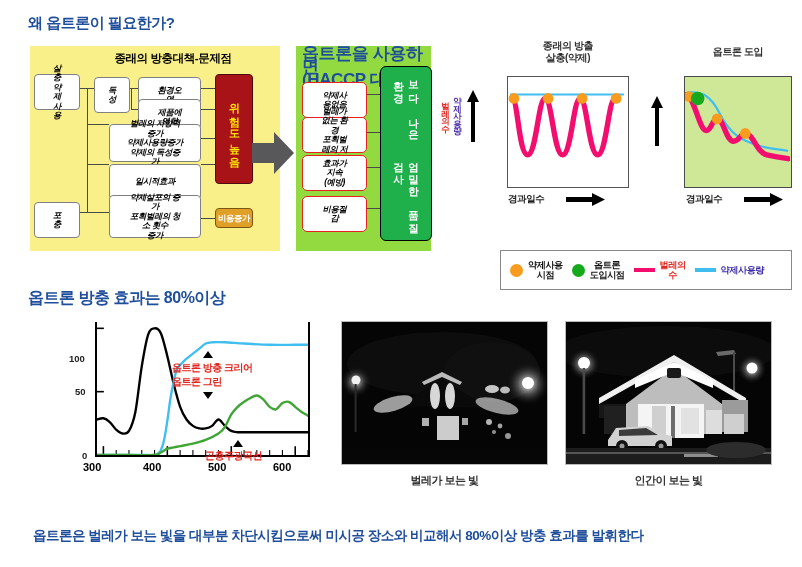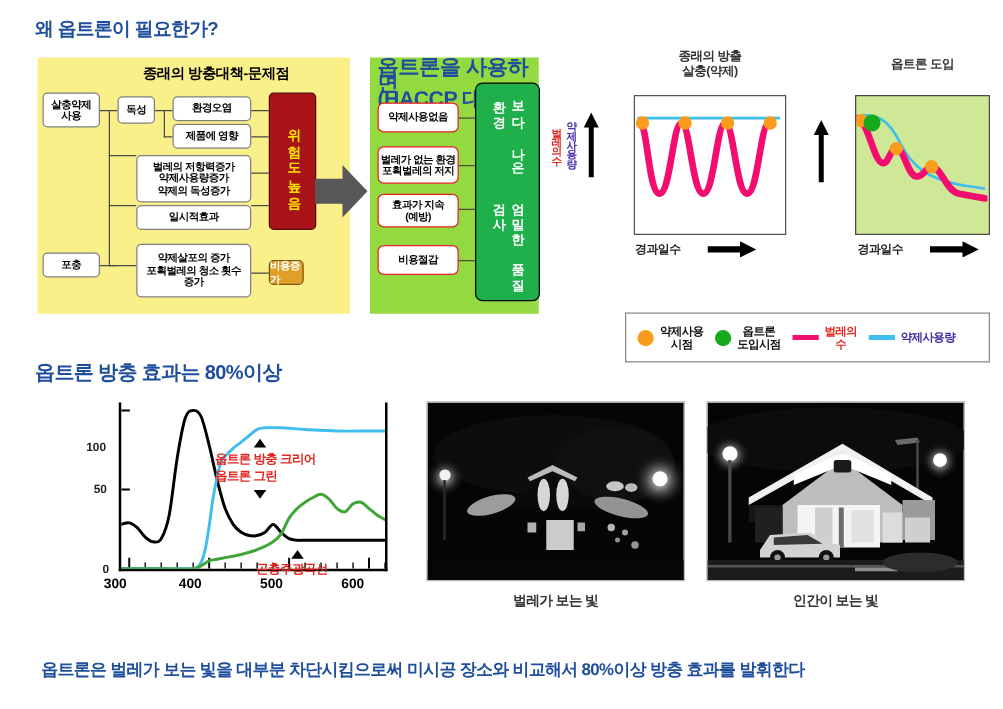--- a/index.html
+++ b/index.html
@@ -45,21 +45,21 @@
     position:absolute; left:302px; top:9px; width:135px;
     font-size:17px; font-weight:bold; color:#1F4E9C;
     letter-spacing:-0.4px; line-height:13px;
   }
 
   
   .node {
     position:absolute; background:#fff; border:1.6px solid #808080;
     border-radius:4px; display:flex; align-items:center; justify-content:center;
     text-align:center; font-size:8.4px; font-weight:bold; color:#000;
-    line-height:9.5px; letter-spacing:-0.4px; padding:1px;
+    line-height:9.5px; letter-spacing:-0.4px; padding:17px;font-style:italic;
   }
   .node.red-out { border:1.7px solid #E8201F; border-radius:5px; }
 
   .node-red {
     position:absolute; background:#A81318; border:1.6px solid #4d0c0e;
     border-radius:4px; color:#FFE400; font-weight:bold; font-size:11px;
     display:flex; align-items:center; justify-content:center;
     writing-mode:vertical-rl; text-orientation:upright; letter-spacing:2.5px;
   }
   .node-orange {
@@ -184,21 +184,21 @@
   </div>
   <div class="node" style="left:34px; top:164px; width:46px; height:20px;">
     <span>포충</span>
   </div>
   <div class="node" style="left:109px; top:157px; width:92px; height:43px;">
     <span style="white-space:pre-line;">약제살포의 증가
 포획벌레의 청소 횟수
 증가</span>
   </div>
   <div class="node-red" style="left:215px; top:36px; width:38px; height:110px;">위험도높음</div>
-  <div class="node-orange" style="left:215px; top:170px; width:28px; height:20px;">비용증가</div>
+  <div class="node-orange" style="left:215px; top:170px; width:38px; height:20px;">비용증가</div>
 
   <svg id="big-arrow" viewBox="0 0 42 46">
     <polygon points="0,13 22,13 22,2 42,23 22,44 22,33 0,33" fill="#58585A"></polygon>
   </svg>
 
   <div class="panel-box" id="green-box"></div>
   <div id="green-title">
     <div>옵트론을 사용하면</div>
     <div>(HACCP 대응)</div>
   </div>

